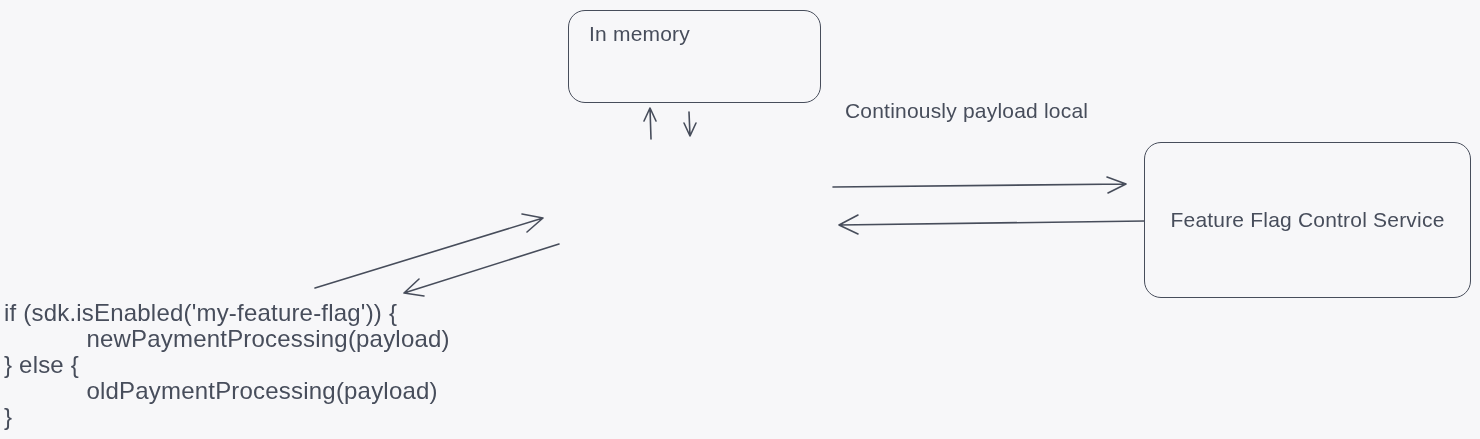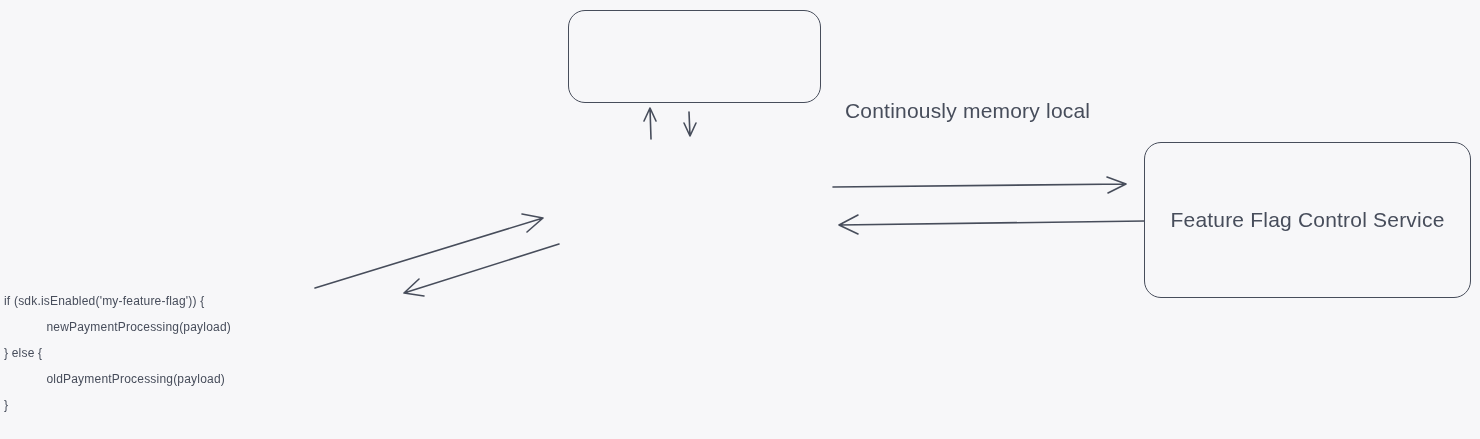--- a/index.html
+++ b/index.html
@@ -44,22 +44,22 @@
     letter-spacing: 0.2px;
     white-space: nowrap;
   }
   .anno {
     position: absolute;
     left: 845px; top: 96px;
   }
   .anno-line { line-height: 30px; }
   .code-block {
     position: absolute;
-    left: 4px; top: 288px;
-    font-size: 12px;
+    left: 4px; top: 300px;
+    font-size: 24px;
   }
   .code-line {
     white-space: pre;
     tab-size: 12;
     line-height: 26px;
     letter-spacing: 0.2px;
   }
 </style>
 </head>
 <body>
@@ -75,29 +75,30 @@
     <path d="M833 187 L1126 184 M1107 177 L1126 184 L1108 193"></path>
 
     <path d="M1145 221 L839 225 M858 215 L839 225 L858 234"></path>
 
     <path d="M315 288 L543 218 M522 214 L543 218 L527 232"></path>
 
     <path d="M559 244 L404 293 M424 296 L404 293 L419 279"></path>
   </svg>
 
   <div class="node node-cache">
+    <div class="cache-line">In memory</div>
   </div>
 
 
   <div class="node node-service">
     <div class="node-label">Feature Flag Control Service</div>
   </div>
 
   <div class="anno">
-    <div class="anno-line">Continously memory local</div>
+    <div class="anno-line">Continously payload local</div>
   </div>
 
   <div class="code-block">
     <div class="code-line">if (sdk.isEnabled('my-feature-flag')) {</div>
     <div class="code-line">	newPaymentProcessing(payload)</div>
     <div class="code-line">} else {</div>
     <div class="code-line">	oldPaymentProcessing(payload)</div>
     <div class="code-line">}</div>
   </div>
 

